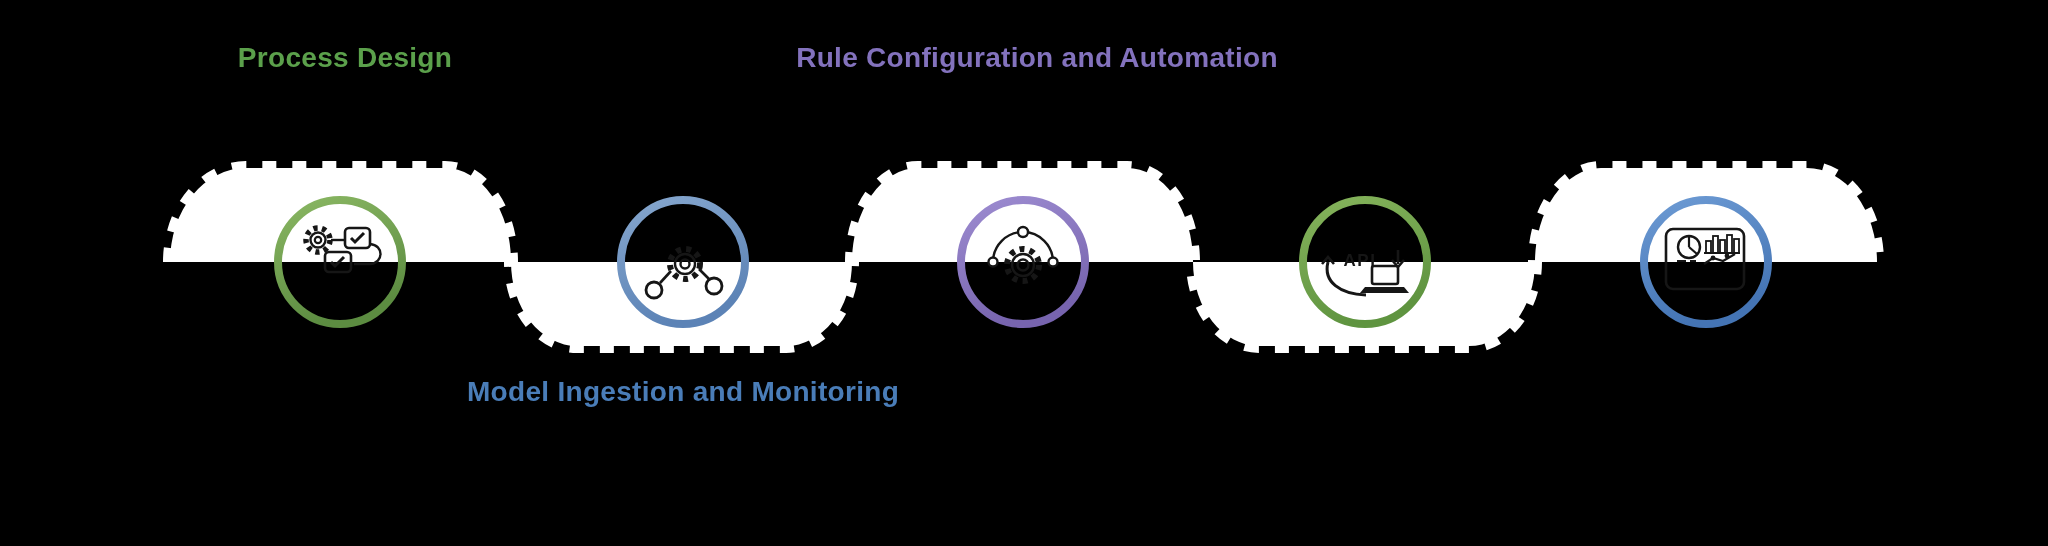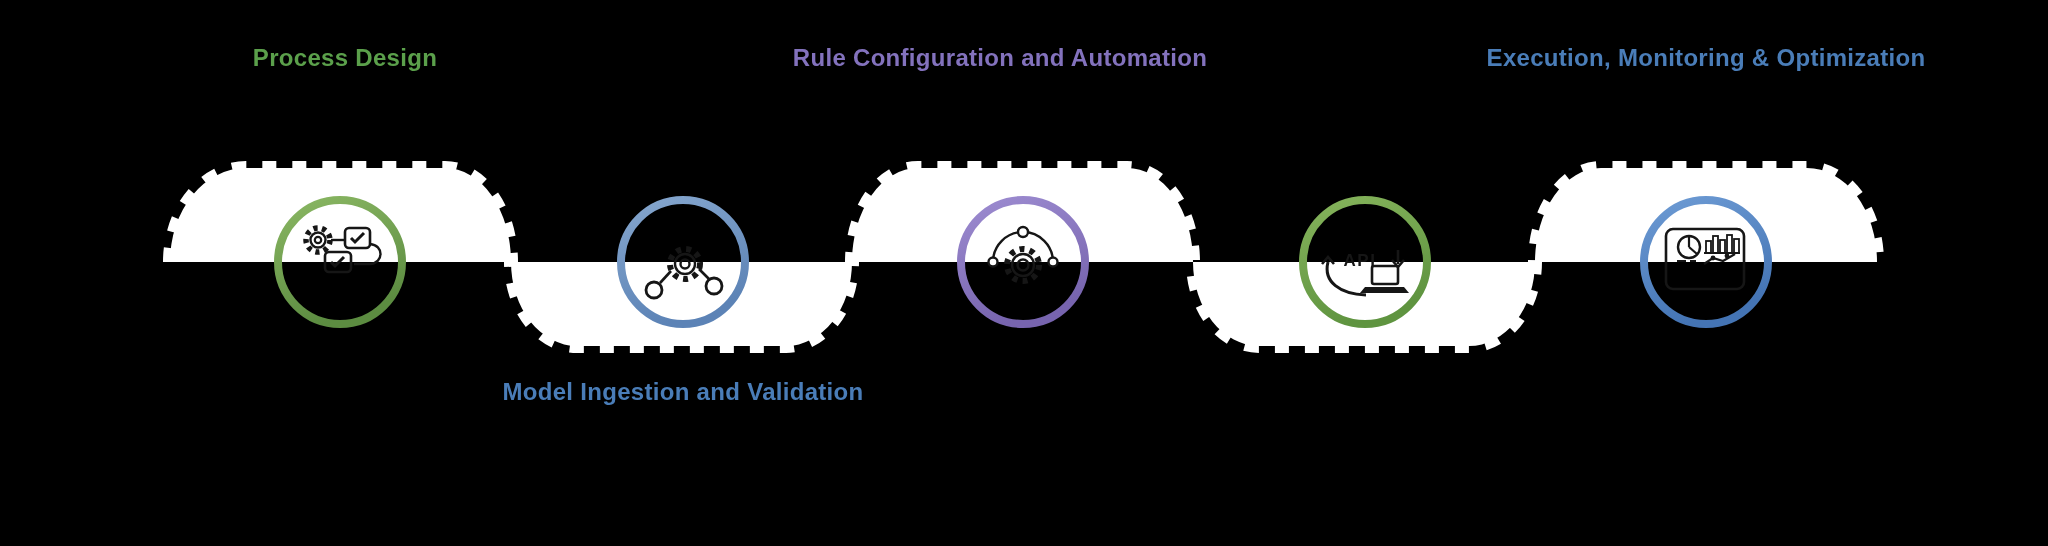--- a/index.html
+++ b/index.html
@@ -4,21 +4,21 @@
 <style>
   html,body{margin:0;padding:0;}
   body{font-family:"Liberation Sans",sans-serif;}
   #stage{position:relative;width:2048px;height:546px;overflow:hidden;}
   #road-svg{position:absolute;left:0;top:0;width:2048px;height:546px;display:block;}
   .stage-label{
     position:absolute;
     transform:translateX(-50%);
     white-space:nowrap;
     font-weight:700;
-    font-size:24px;
+    font-size:28px;
     letter-spacing:.3px;
     line-height:24px;
     text-align:center;
   }
   .stage-label.top{top:46px;}
   .stage-label.bottom{top:380px;}
 </style>
 </head>
 <body>
 
@@ -121,19 +121,18 @@
         <path d="M 1704 264 L 1713 258 L 1723 261 L 1735 254" stroke-width="2.2"></path>
         <circle cx="1713" cy="258" r="2.4" stroke="none" fill="#161616"></circle>
         <circle cx="1727" cy="256" r="2.4" stroke="none" fill="#161616"></circle>
       </g>
       <circle cx="1706" cy="262" r="62" fill="none" stroke="url(#ring-g4)" stroke-width="8"></circle>
     </g>
   </svg>
 
   <div class="stage-label top" style="left: 345px; color: rgb(91, 160, 75);">Process Design</div>
 
-  <div class="stage-label bottom" style="left: 683px; color: rgb(74, 125, 184);">Model Ingestion and Validation</div>
+  <div class="stage-label bottom" style="left: 683px; color: rgb(74, 125, 184);">Model Ingestion and Monitoring</div>
 
-  <div class="stage-label top" style="left: 986px; color: rgb(131, 114, 189); padding-left: 28px;">Rule Configuration and Automation</div>
+  <div class="stage-label top" style="left: 1023px; color: rgb(131, 114, 189); padding-left: 28px;">Rule Configuration and Automation</div>
 
 
-  <div class="stage-label top" style="left: 1706px; color: rgb(74, 125, 184);">Execution, Monitoring &amp; Optimization</div>
 </div>
 
 </body></html>

